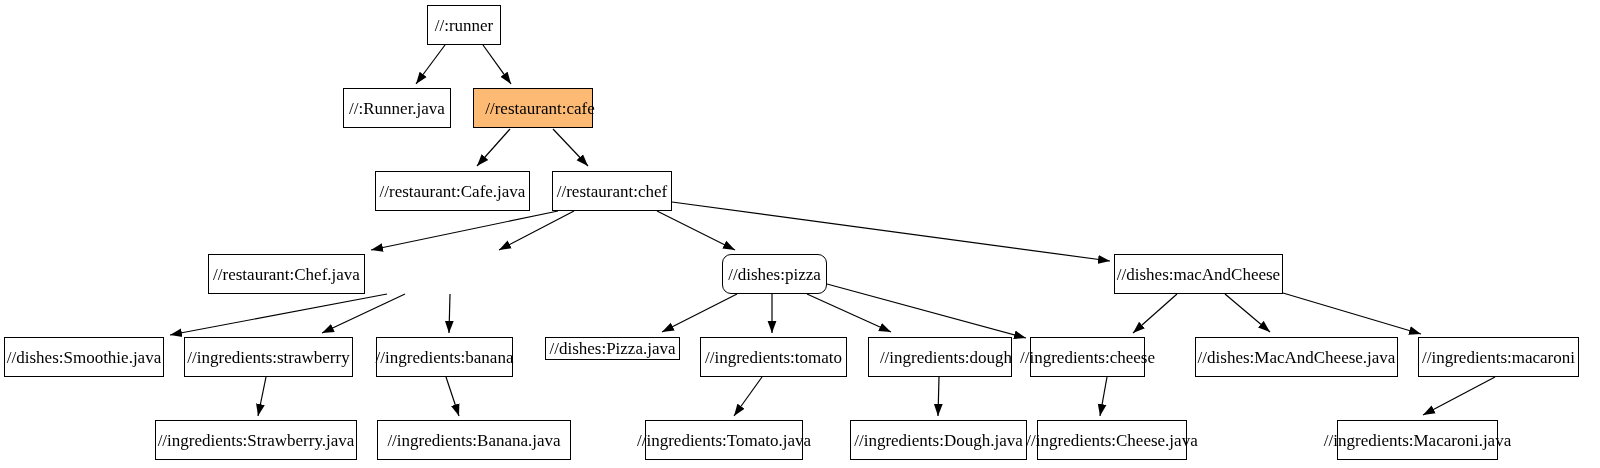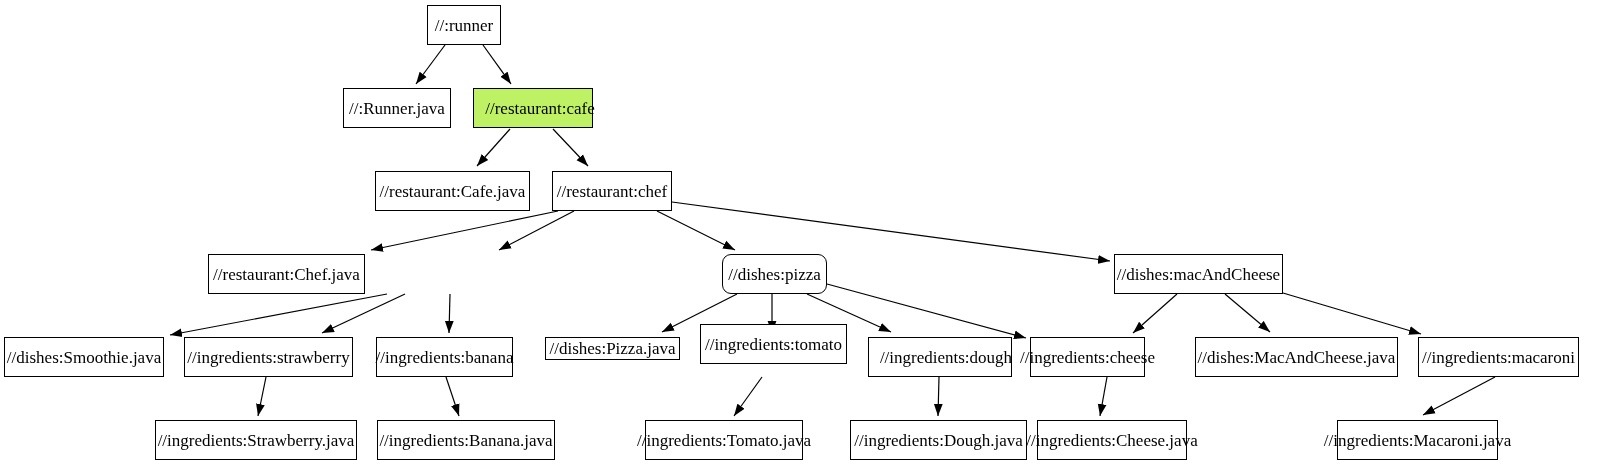--- a/index.html
+++ b/index.html
@@ -69,35 +69,35 @@
       <line x1="939" y1="377" x2="938" y2="416" stroke="#000000" stroke-width="1.2" marker-end="url(#arrowhead)"></line>
       <line x1="1107" y1="377" x2="1100" y2="416" stroke="#000000" stroke-width="1.2" marker-end="url(#arrowhead)"></line>
       <line x1="1177" y1="294" x2="1133" y2="333" stroke="#000000" stroke-width="1.2" marker-end="url(#arrowhead)"></line>
       <line x1="1225" y1="294" x2="1270" y2="332" stroke="#000000" stroke-width="1.2" marker-end="url(#arrowhead)"></line>
       <line x1="1283" y1="293" x2="1421" y2="334" stroke="#000000" stroke-width="1.2" marker-end="url(#arrowhead)"></line>
       <line x1="1495" y1="377" x2="1423" y2="415" stroke="#000000" stroke-width="1.2" marker-end="url(#arrowhead)"></line>
     </svg>
   <div class="nodes-layer">
       <div class="node" style="left: 427px; top: 5px; width: 74px; height: 40px; border-color: rgb(0, 0, 0); background: rgb(255, 255, 255);">//:runner</div>
       <div class="node" style="left: 343px; top: 88px; width: 108px; height: 40px; border-color: rgb(0, 0, 0); background: rgb(255, 255, 255);">//:Runner.java</div>
-      <div class="node" style="left: 473px; top: 88px; width: 120px; height: 40px; border-color: rgb(0, 0, 0); background: #bef264; padding-left: 14px;">//restaurant:cafe</div>
+      <div class="node" style="left: 473px; top: 88px; width: 120px; height: 40px; border-color: rgb(0, 0, 0); background: #fdba74; padding-left: 14px;">//restaurant:cafe</div>
       <div class="node" style="left: 375px; top: 171px; width: 155px; height: 40px; border-color: rgb(0, 0, 0); background: rgb(255, 255, 255);">//restaurant:Cafe.java</div>
       <div class="node" style="left: 552px; top: 171px; width: 120px; height: 40px; border-color: rgb(0, 0, 0); background: rgb(255, 255, 255);">//restaurant:chef</div>
       <div class="node" style="left: 208px; top: 254px; width: 157px; height: 40px; border-color: rgb(0, 0, 0); background: rgb(255, 255, 255);">//restaurant:Chef.java</div>
       <div class="node" style="left: 722px; top: 254px; width: 105px; height: 40px; border-color: rgb(0, 0, 0); background: rgb(255, 255, 255); border-radius: 9px;">//dishes:pizza</div>
       <div class="node" style="left: 1114px; top: 254px; width: 169px; height: 40px; border-color: rgb(0, 0, 0); background: rgb(255, 255, 255);">//dishes:macAndCheese</div>
       <div class="node" style="left: 4px; top: 337px; width: 160px; height: 40px; border-color: rgb(0, 0, 0); background: rgb(255, 255, 255);">//dishes:Smoothie.java</div>
       <div class="node" style="left: 184px; top: 337px; width: 169px; height: 40px; border-color: rgb(0, 0, 0); background: rgb(255, 255, 255);">//ingredients:strawberry</div>
       <div class="node" style="left: 376px; top: 337px; width: 137px; height: 40px; border-color: rgb(0, 0, 0); background: rgb(255, 255, 255);">//ingredients:banana</div>
       <div class="node" style="left: 545px; top: 337px; width: 135px; height: 23px; border-color: rgb(0, 0, 0); background: rgb(255, 255, 255);">//dishes:Pizza.java</div>
-      <div class="node" style="left: 700px; top: 324px; width: 147px; height: 40px; border-color: rgb(0, 0, 0); background: rgb(255, 255, 255);">//ingredients:tomato</div>
+      <div class="node" style="left: 700px; top: 337px; width: 147px; height: 40px; border-color: rgb(0, 0, 0); background: rgb(255, 255, 255);">//ingredients:tomato</div>
       <div class="node" style="left: 868px; top: 337px; width: 144px; height: 40px; border-color: rgb(0, 0, 0); background: rgb(255, 255, 255); padding-left: 12px;">//ingredients:dough</div>
       <div class="node" style="left: 1030px; top: 337px; width: 115px; height: 40px; border-color: rgb(0, 0, 0); background: rgb(255, 255, 255);">//ingredients:cheese</div>
       <div class="node" style="left: 1195px; top: 337px; width: 203px; height: 40px; border-color: rgb(0, 0, 0); background: rgb(255, 255, 255); text-align: center;">//dishes:MacAndCheese.java</div>
       <div class="node" style="left: 1418px; top: 337px; width: 161px; height: 40px; border-color: rgb(0, 0, 0); background: rgb(255, 255, 255);">//ingredients:macaroni</div>
       <div class="node" style="left: 155px; top: 420px; width: 202px; height: 40px; border-color: rgb(0, 0, 0); background: rgb(255, 255, 255);">//ingredients:Strawberry.java</div>
-      <div class="node" style="left: 377px; top: 420px; width: 178px; height: 40px; border-color: rgb(0, 0, 0); background: rgb(255, 255, 255);">//ingredients:Banana.java</div>
+      <div class="node" style="left: 377px; top: 420px; width: 194px; height: 40px; border-color: rgb(0, 0, 0); background: rgb(255, 255, 255);">//ingredients:Banana.java</div>
       <div class="node" style="left: 645px; top: 420px; width: 158px; height: 40px; border-color: rgb(0, 0, 0); background: rgb(255, 255, 255);">//ingredients:Tomato.java</div>
       <div class="node" style="left: 850px; top: 420px; width: 177px; height: 40px; border-color: rgb(0, 0, 0); background: rgb(255, 255, 255);">//ingredients:Dough.java</div>
       <div class="node" style="left: 1037px; top: 420px; width: 150px; height: 40px; border-color: rgb(0, 0, 0); background: rgb(255, 255, 255);">//ingredients:Cheese.java</div>
       <div class="node" style="left: 1337px; top: 420px; width: 161px; height: 40px; border-color: rgb(0, 0, 0); background: rgb(255, 255, 255);">//ingredients:Macaroni.java</div>
     </div>
 </div>
 
 </body></html>

